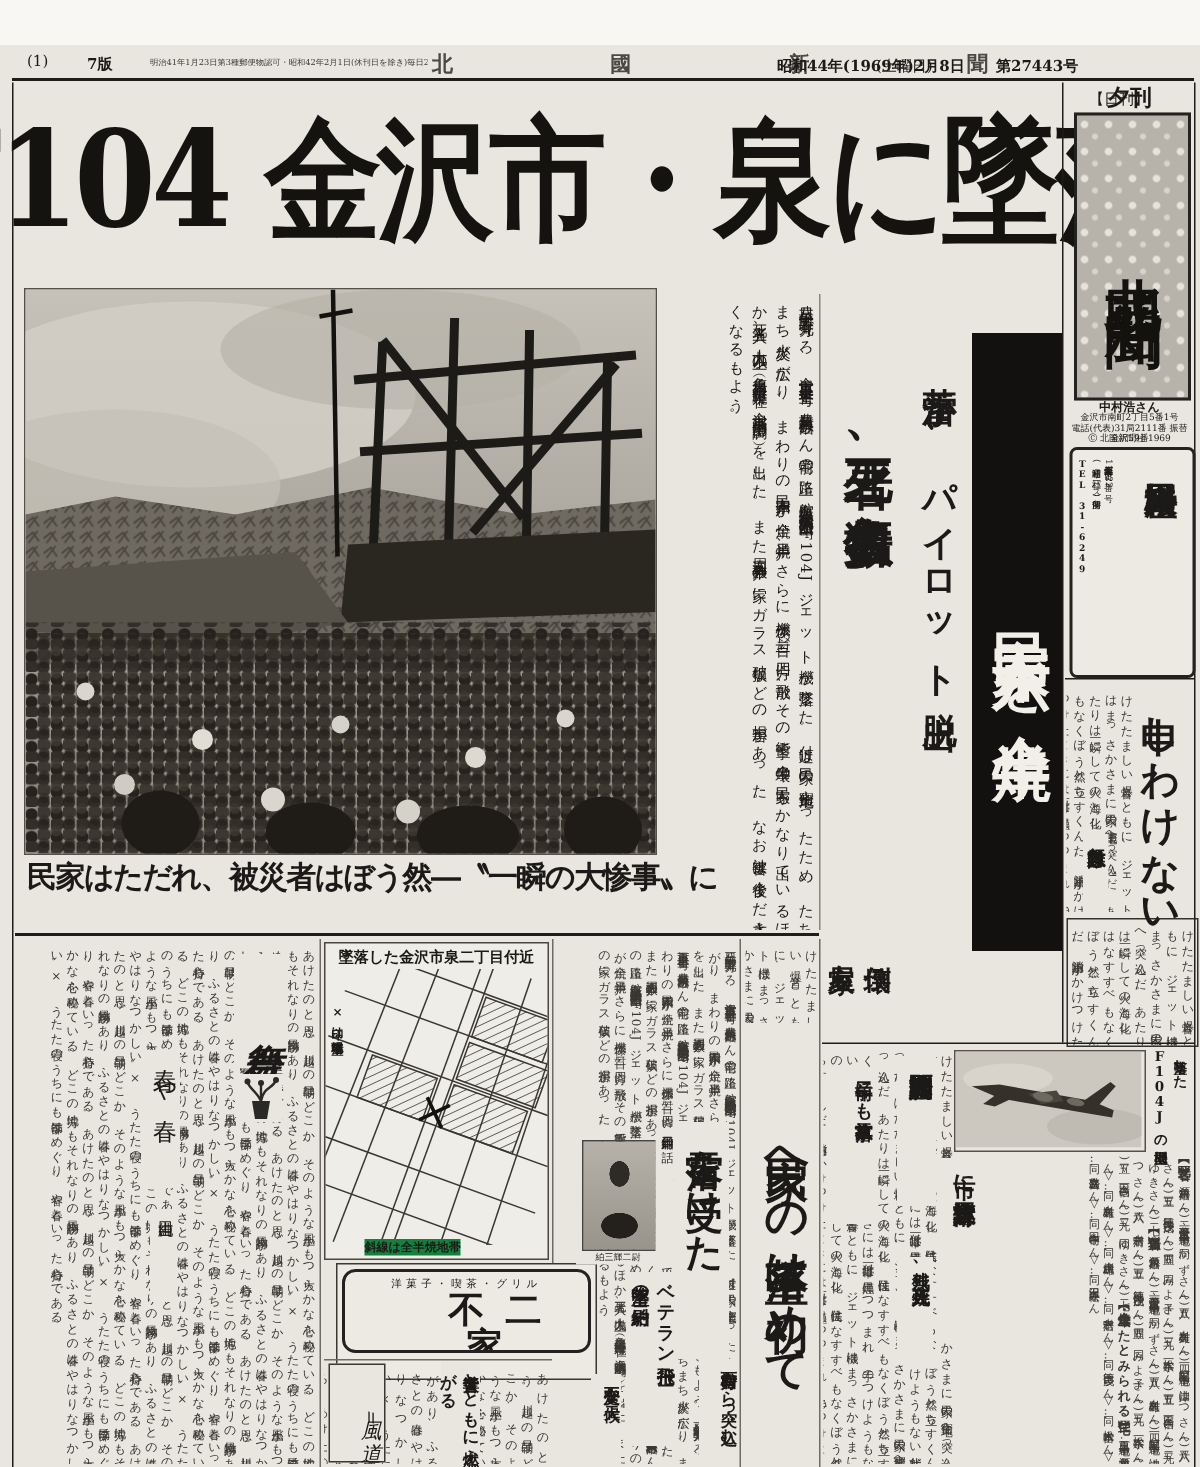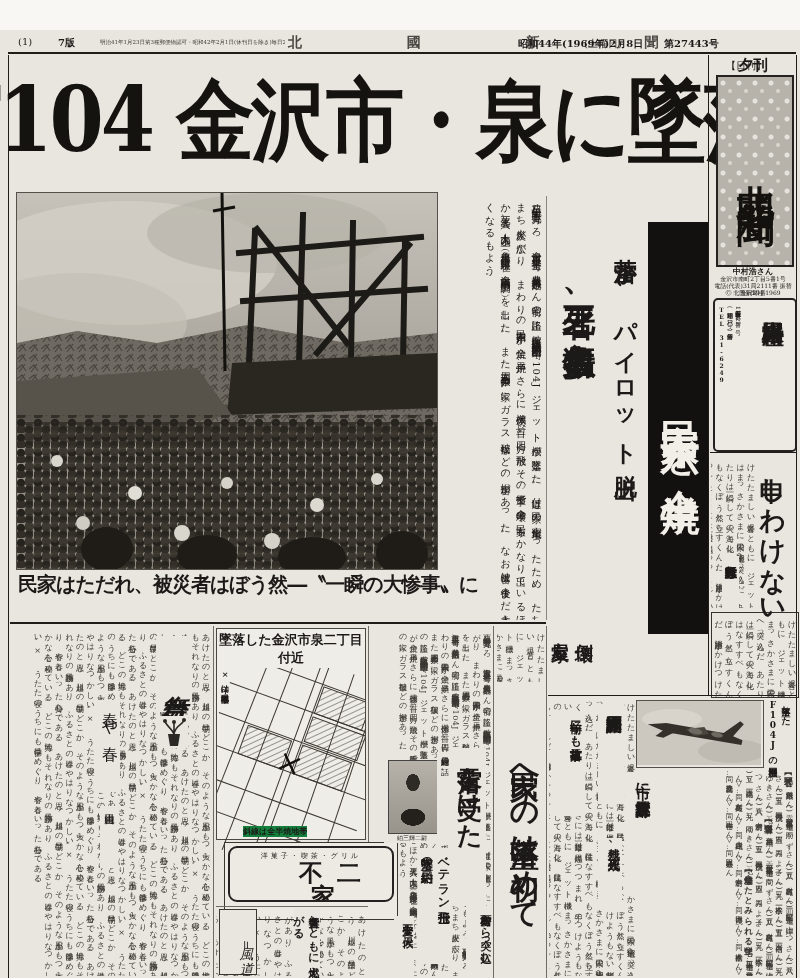--- a/index.html
+++ b/index.html
@@ -164,21 +164,21 @@
       <path d="M14 18 C10 10 6 10 5 5 M14 18 C16 8 22 10 24 4 M14 18 L14 7" stroke="#2b2925" stroke-width="1.6" fill="none"></path>
       <circle cx="5" cy="5" r="2" fill="#2b2925"></circle>
         <circle cx="24" cy="4" r="2" fill="#2b2925"></circle>
         <circle cx="14" cy="6" r="2" fill="#2b2925"></circle>
     </svg>
   </div>
   <div class="abs vu papermask" style="left:96px;top:700px;width:24px;height:92px;font-size:16px;letter-spacing:8px;">春や春</div>
   <div class="abs vu papermask" style="left:100px;top:806px;width:16px;height:62px;font-size:10px;">吉田山純</div>
 
   <div class="abs" style="left:216px;top:628px;width:150px;height:212px;background:#efede7;border:1px solid #4a4640;box-sizing:border-box;">
-    <div style="font-size:13px;text-align:center;font-weight:bold;padding-top:2px;">墜落した金沢市泉二丁目付近</div>
+    <div style="font-size:10px;text-align:center;font-weight:bold;padding-top:2px;">墜落した金沢市泉二丁目付近</div>
     <svg width="148" height="184" viewBox="0 0 148 184" style="margin-top:1px;">
       <defs>
         <pattern id="hatch" width="5" height="5" patternUnits="userSpaceOnUse" patternTransform="rotate(45)">
           <line x1="0" y1="0" x2="0" y2="5" stroke="#3a3731" stroke-width="1"></line>
         </pattern>
       </defs>
       <g transform="rotate(20 74 92)" stroke="#3a3731" stroke-width="1" fill="none">
         <line x1="70" y1="-20" x2="70" y2="204"></line>
           <line x1="78" y1="-20" x2="78" y2="204"></line>
         <line x1="-10" y1="10" x2="160" y2="10"></line>

